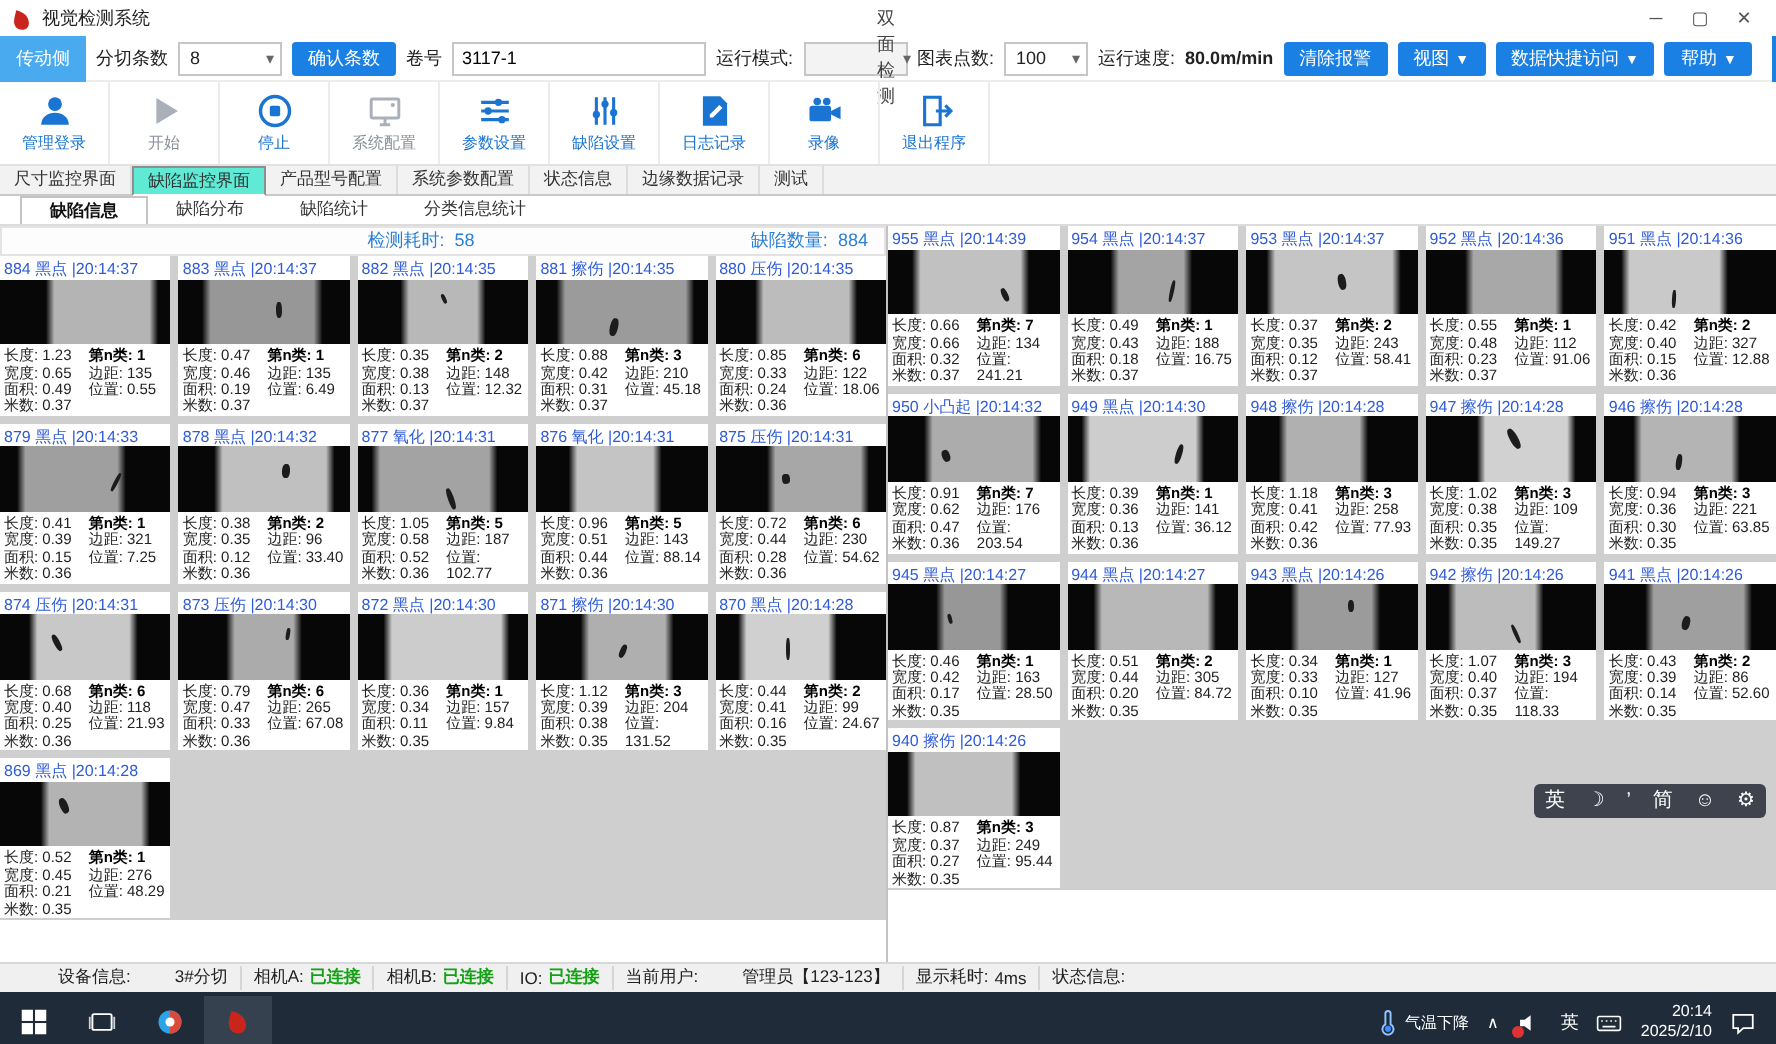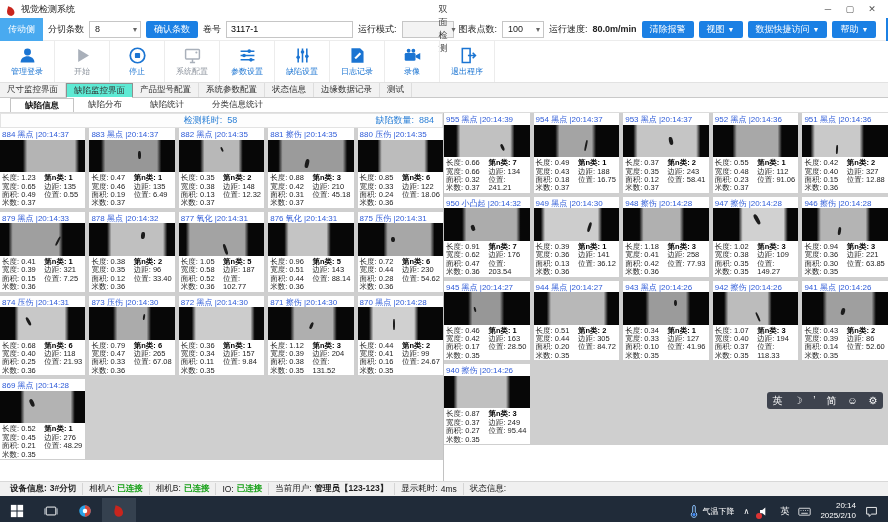--- a/index.html
+++ b/index.html
@@ -70,21 +70,21 @@
   .ime { position:absolute; left:767px; top:392px; width:116px; height:17px; background:rgba(42,48,60,.88);
     border-radius:3px; display:flex; align-items:center; justify-content:space-around; color:#fff;
     font-size:10px; z-index:5; }
   .ime span { cursor:pointer; line-height:1; }
 
   
   .statusbar { height:15px; background:#f0f0f0; border-top:1px solid #d8d8d8; display:flex; align-items:center;
     font-size:8.5px; color:#222; padding:0 4px; }
   .statusbar .seg { padding:0 6px; border-right:1px solid #d5d5d5; white-space:nowrap; display:flex; gap:3px; align-items:center; }
   .statusbar .seg:last-child { border-right:none; }
-  .bold { font-weight:bold; }
+  .bold { font-weight:normal;margin-left:19px; }
   .green { color:#16a016; font-weight:bold; }
 
   
   .taskbar { height:30px; background:#202b39; display:flex; align-items:center; color:#fff; }
   .tb-btn { width:34px; height:26px; display:flex; align-items:center; justify-content:center; cursor:pointer; }
   .tb-btn svg { width:14px; height:14px; }
   .tb-btn.applogo { background:#35414f; }
   .tray { margin-left:auto; display:flex; align-items:center; gap:9px; padding-right:10px; font-size:8px; }
   .tray svg { width:13px; height:13px; display:block; }
   .tray .weather { display:flex; align-items:center; gap:3px; cursor:pointer; }

